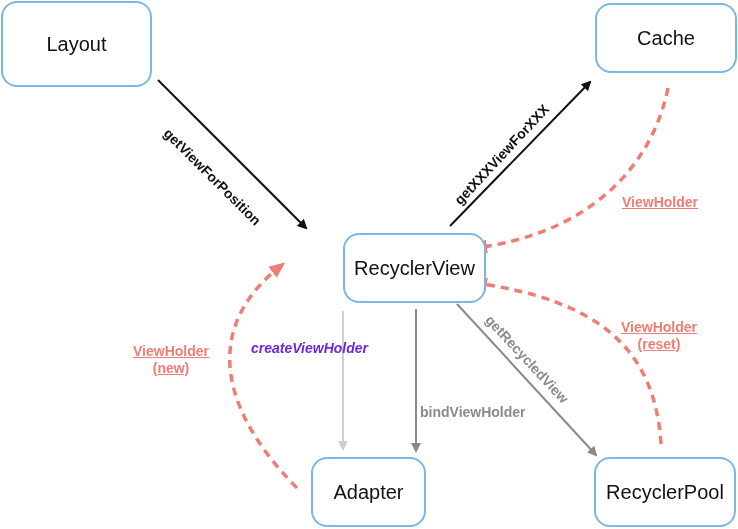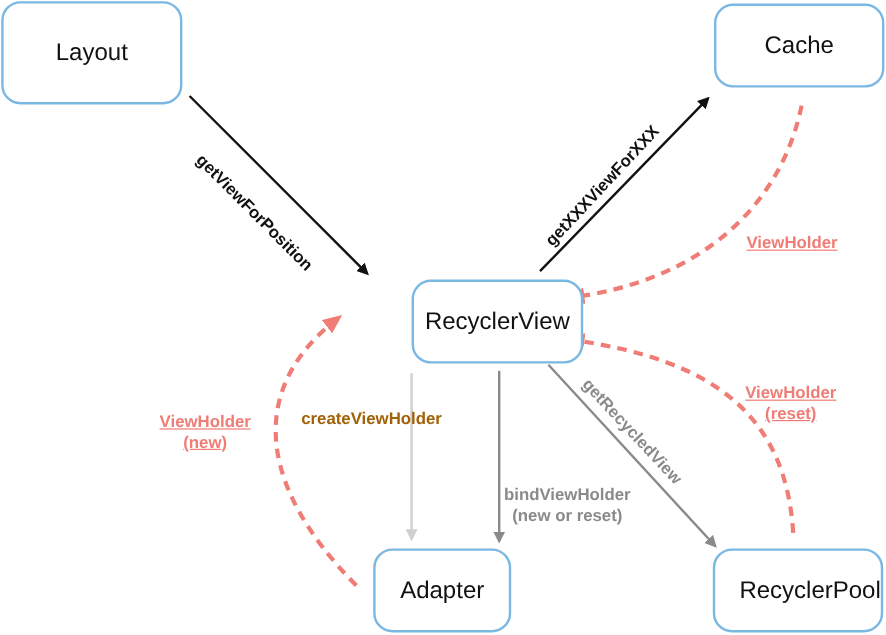--- a/index.html
+++ b/index.html
@@ -4,21 +4,21 @@
   <style>
     html, body { margin:0; padding:0; background:#ffffff; }
     body { width:738px; height:529px; position:relative; overflow:hidden; font-family:"Liberation Sans", sans-serif; }
     .node { position:absolute; box-sizing:border-box; border:2px solid #7ab8e3; border-radius:16px; background:#fff;
             display:flex; align-items:center; justify-content:center; text-align:center; color:#111;
             font-size:20px; line-height:26px; }
     .lbl { position:absolute; font-size:14px; font-weight:bold; white-space:nowrap; line-height:17px; text-align:center; }
     .red { color:#ef7d75;text-decoration:underline; }
     .black { color:#111; }
     .grey { color:#8a8a8a; }
-    .lightgrey { color:#a16207; }
+    .lightgrey { color:#6d28d9;font-style:italic; }
     svg.edges { position:absolute; left:0; top:0; }
   </style>
 </head>
 <body>
 
 <svg class="edges" width="738" height="529" viewBox="0 0 738 529">
   <defs>
     <marker id="ah-black" markerWidth="10" markerHeight="10" refX="8" refY="5" orient="auto" markerUnits="userSpaceOnUse">
       <path d="M0,0 L10,5 L0,10 z" fill="#111"></path>
     </marker>
@@ -57,31 +57,30 @@
 </div>
 <div class="node" style="left:595px; top:3px; width:142px; height:70px;">
   <span>Cache</span>
 </div>
 <div class="node" style="left:311px; top:233px; width:143px; height:70px;margin-left:32px;">
   <span>RecyclerView</span>
 </div>
 <div class="node" style="left:311px; top:457px; width:115px; height:70px;">
   <span>Adapter</span>
 </div>
-<div class="node" style="left:594px; top:457px; width:142px; height:70px;justify-content:flex-end;">
+<div class="node" style="left:594px; top:457px; width:142px; height:70px;">
   <span>RecyclerPool</span>
 </div>
 
 <div class="lbl black" style="left:172px; top:125px; transform:rotate(45deg); transform-origin:0 0;">getViewForPosition</div>
 <div class="lbl black" style="left:451px; top:197px; transform:rotate(-47deg); transform-origin:0 0;">getXXXViewForXXX</div>
 <div class="lbl red" style="left:622px; top:194px;">ViewHolder</div>
 <div class="lbl lightgrey" style="left:251px; top:340px;">createViewHolder</div>
 <div class="lbl grey" style="left:420px; top:404px;">
   <div>bindViewHolder</div>
-  <div>(new or reset)</div>
 </div>
 <div class="lbl grey" style="left:494px; top:312px; transform:rotate(47deg); transform-origin:0 0;">getRecycledView</div>
 <div class="lbl red" style="left:133px; top:343px;">
   <div>ViewHolder</div>
   <div>(new)</div>
 </div>
 <div class="lbl red" style="left:621px; top:319px;">
   <div>ViewHolder</div>
   <div>(reset)</div>
 </div>

